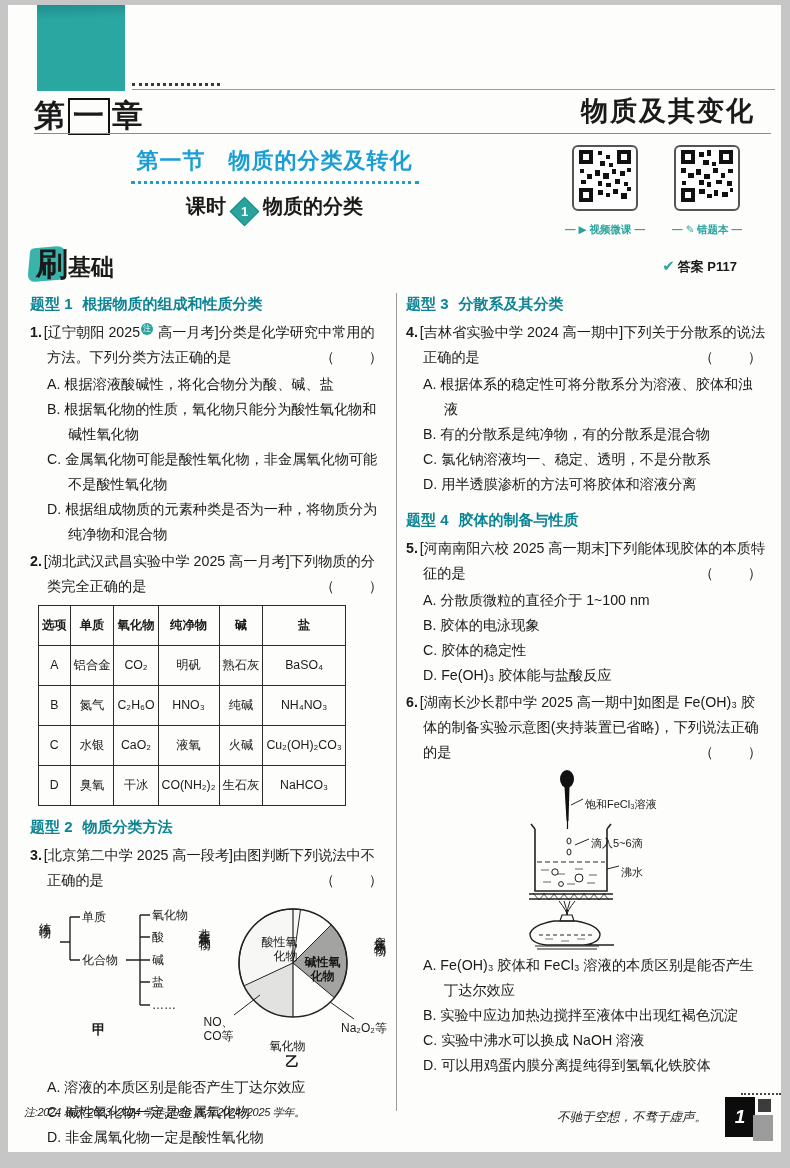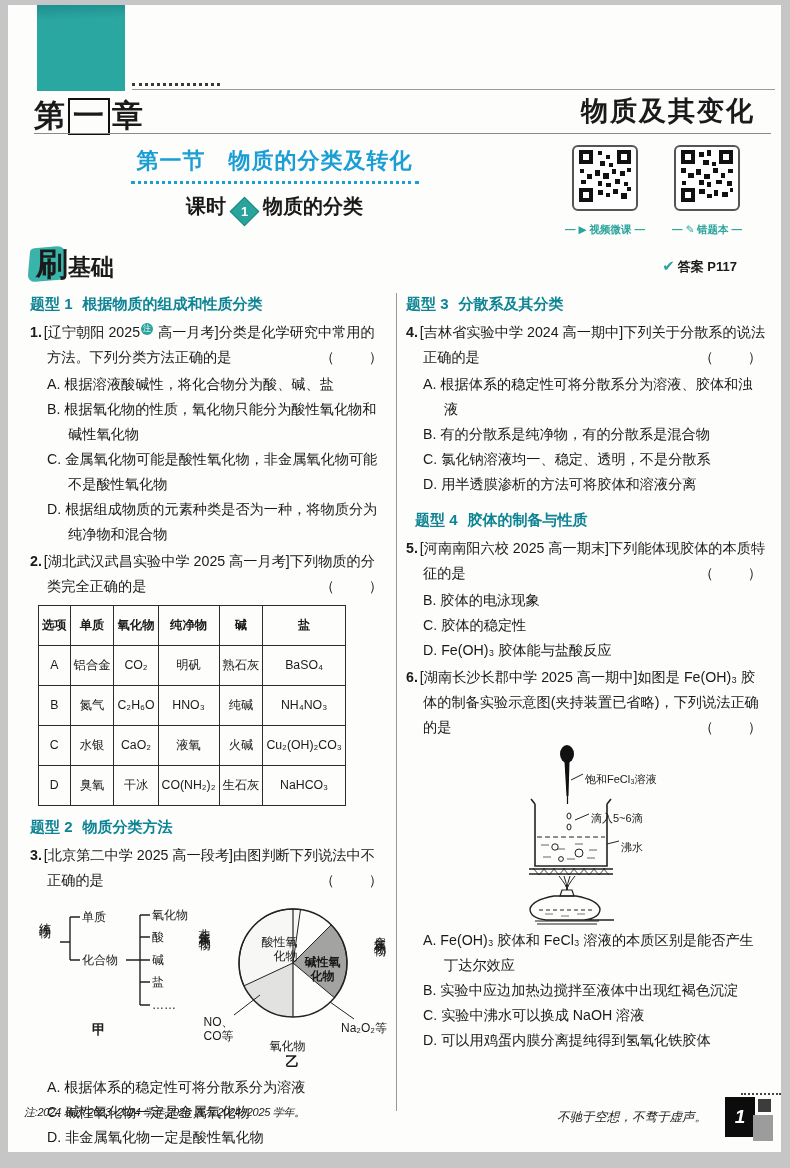--- a/index.html
+++ b/index.html
@@ -273,42 +273,43 @@
         <span class="lab vert" style="right:0px;top:30px;">金属氧化物</span>
         <span class="lab" style="left:58px;top:38px;width:42px;white-space:normal;text-align:right;">酸性氧化物</span>
         <span class="lab" style="left:104px;top:58px;width:42px;white-space:normal;text-align:center;font-weight:bold;">碱性氧化物</span>
         <span class="lab" style="left:6px;top:118px;width:40px;white-space:normal;">NO、CO等</span>
         <span class="lab" style="right:0px;top:124px;">Na₂O₂等</span>
         <span class="lab" style="left:72px;top:142px;">氧化物</span>
         <span class="caption" style="left:88px;top:158px;">乙</span>
       </div>
     </div>
 
-    <div class="opt">A. 根据体系的稳定性可将分散系分为溶液</div>
+    <div class="opt">A. 溶液的本质区别是能否产生丁达尔效应</div>
     <div class="opt">C. 碱性氧化物一定是金属氧化物</div>
     <div class="opt">D. 非金属氧化物一定是酸性氧化物</div>
   </div>
 
   <div class="col col-right">
 
     <div class="topic"><span class="tag">题型 3</span><span>分散系及其分类</span></div>
 
     <p class="q">
       <b class="qnum">4.</b><span>[吉林省实验中学 2024 高一期中]下列关于分散系的说法正确的是</span><span class="bracket">（　　）</span>
     </p>
     <div class="opt">A. 根据体系的稳定性可将分散系分为溶液、胶体和浊液</div>
     <div class="opt">B. 有的分散系是纯净物，有的分散系是混合物</div>
     <div class="opt">C. 氯化钠溶液均一、稳定、透明，不是分散系</div>
     <div class="opt">D. 用半透膜渗析的方法可将胶体和溶液分离</div>
 
-    <div class="topic" style="margin-top:10px;margin-left:9px;"><span class="tag">题型 4</span><span>胶体的制备与性质</span></div>
+    <div class="topic" style="margin-top:10px;"><span class="tag">题型 4</span><span>胶体的制备与性质</span></div>
 
     <p class="q">
       <b class="qnum">5.</b><span>[河南南阳六校 2025 高一期末]下列能体现胶体的本质特征的是</span><span class="bracket">（　　）</span>
     </p>
+    <div class="opt">A. 分散质微粒的直径介于 1~100 nm</div>
     <div class="opt">B. 胶体的电泳现象</div>
     <div class="opt">C. 胶体的稳定性</div>
     <div class="opt">D. Fe(OH)₃ 胶体能与盐酸反应</div>
 
     <p class="q">
       <b class="qnum">6.</b><span>[湖南长沙长郡中学 2025 高一期中]如图是 Fe(OH)₃ 胶体的制备实验示意图(夹持装置已省略)，下列说法正确的是</span><span class="bracket">（　　）</span>
     </p>
 
     <div class="beaker-wrap">
       <svg width="230" height="182" viewBox="0 0 230 182" style="position:absolute;left:0;top:0;">

